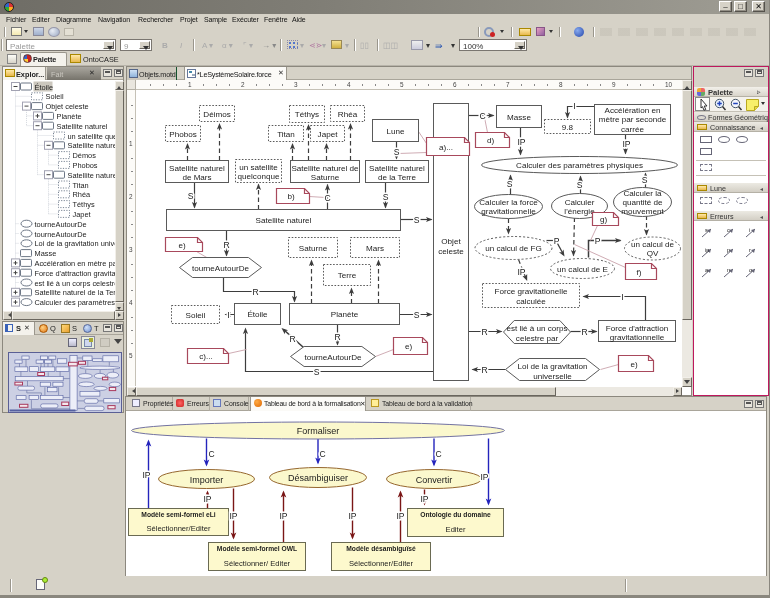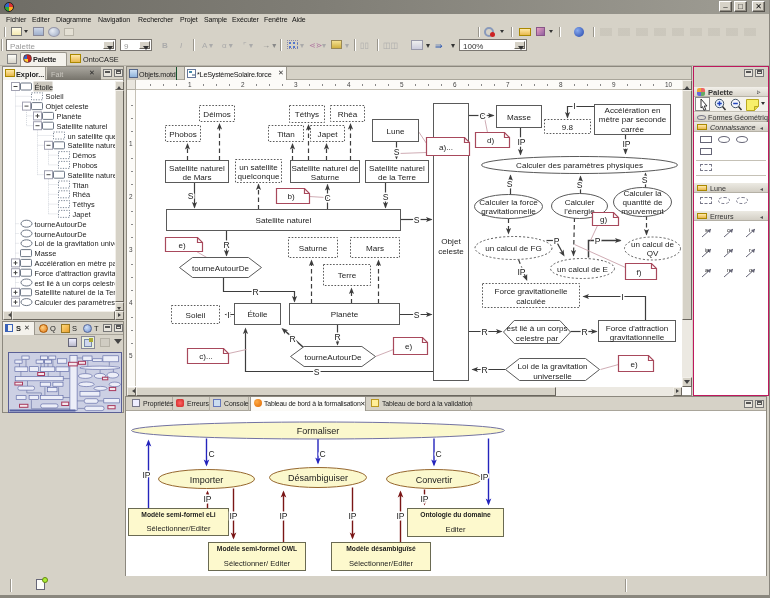--- a/index.html
+++ b/index.html
@@ -730,21 +730,21 @@
           <path d="M12.5 7.5 L8.5 7.5 L8.5 11.5" fill="#e8d840" stroke="#b9a820"></path>
         </svg>
   <div class="abs" style="left:67px;top:5px;border:2.5px solid transparent;border-top:3.5px solid #333;"></div>
  </div>
  <div class="abs" style="left:0;top:45px;width:74px;height:10px;background:linear-gradient(#eceae3,#d3cfc5);border-bottom:1px solid #b5b1a6;">
   <div class="abs" style="left:3px;top:3px;width:9px;height:5px;border:1px solid #778;border-radius:50%;"></div>
   <div class="abs" style="left:14px;top:1px;font-size:7.2px;color:#333;white-space:nowrap;">Formes Géométriq...</div>
  </div>
  <div class="abs" style="left:0;top:55px;width:74px;height:10px;background:linear-gradient(#eceae3,#d3cfc5);border-bottom:1px solid #b5b1a6;">
   <div class="abs" style="left:3px;top:2px;width:10px;height:6px;background:linear-gradient(#ffe9a8,#e8b84c);border:1px solid #a80;"></div>
-  <div class="abs" style="left:16px;top:1px;font-size:7.2px;color:#333;white-space:nowrap;font-style:italic;">Connaissance</div>
+  <div class="abs" style="left:16px;top:1px;font-size:7.2px;color:#333;white-space:nowrap;">Connaissance</div>
   <div class="abs" style="left:66px;top:2px;font-size:6px;color:#555;">◂</div>
  </div>
  <div class="abs" style="left:0;top:65px;width:74px;height:45px;background:#fff;">
   <div class="abs" style="left:6px;top:4px;width:12px;height:7px;border:1px solid #667;"></div>
   <div class="abs" style="left:24px;top:4px;width:12px;height:7px;border:1px solid #667;border-radius:50%;"></div>
   <div class="abs" style="left:42px;top:4px;width:12px;height:7px;border:1px solid #667;border-radius:50%;"></div>
   <div class="abs" style="left:6px;top:16px;width:12px;height:7px;border:1px solid #667;"></div>
   <div class="abs" style="left:2px;top:28px;width:70px;height:1px;background:#c5c1b6;"></div>
   <div class="abs" style="left:6px;top:32px;width:12px;height:7px;border:1px dashed #778;"></div>
   <div class="abs" style="left:2px;top:43px;width:70px;height:1px;background:#c5c1b6;"></div>

